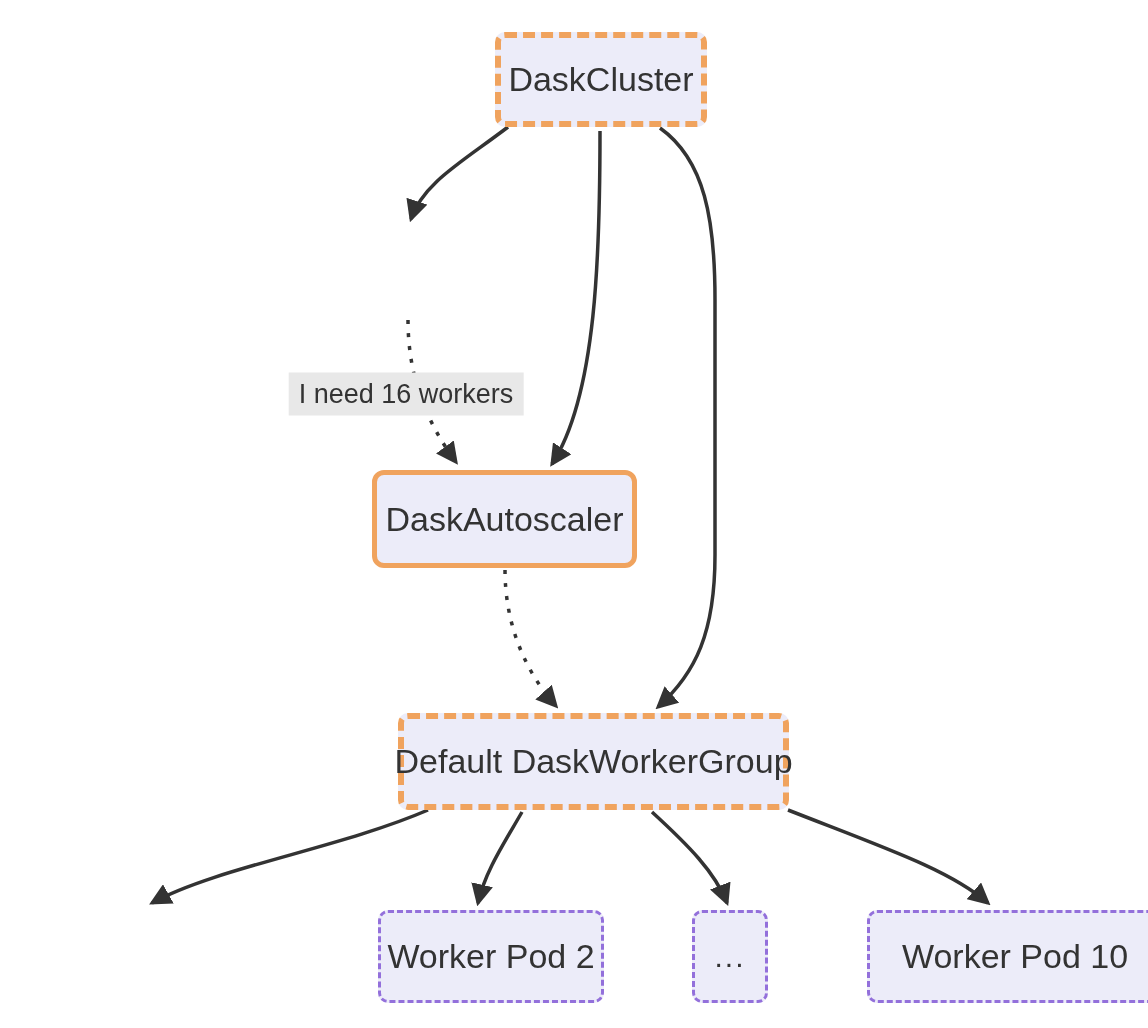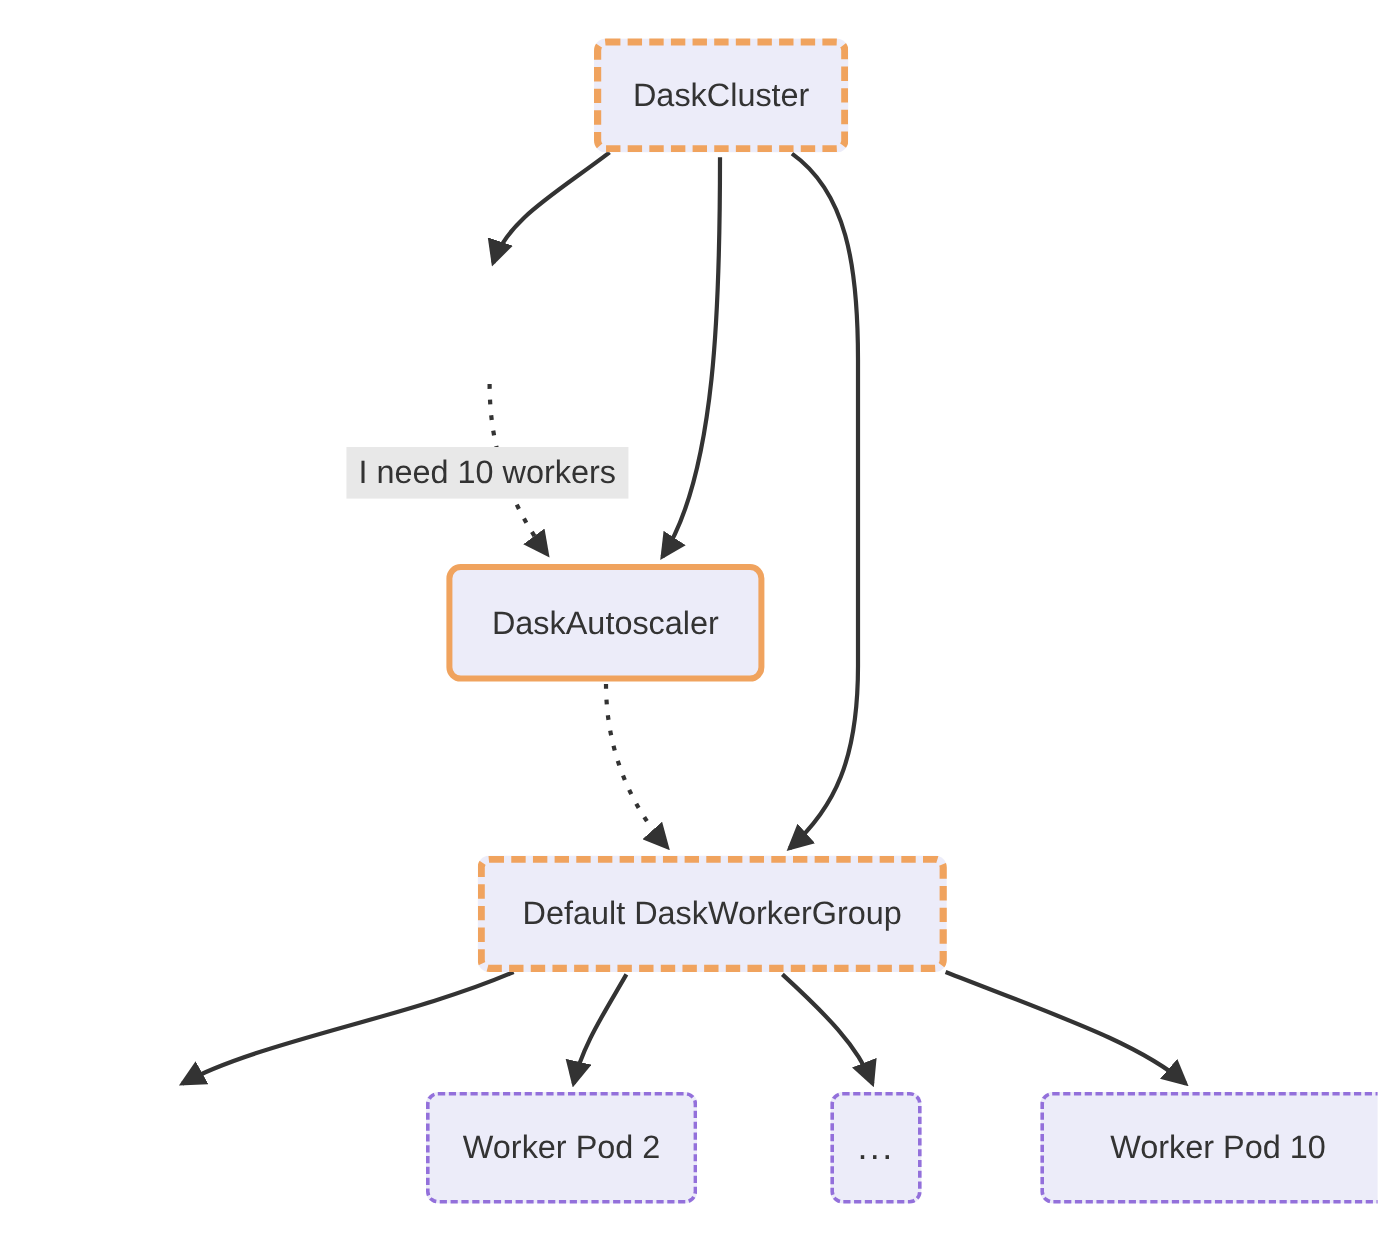--- a/index.html
+++ b/index.html
@@ -33,21 +33,21 @@
   }
   .edge.dotted {
     stroke-dasharray: 4 9;
   }
   .arrowhead { fill: var(--edge-stroke); }
   .node {
     position: absolute;
     display: flex; align-items: center; justify-content: center;
     background: var(--node-fill);
     color: var(--text-color);
-    font-size: 27px;
+    font-size: 34px;
     text-align: center;
     white-space: nowrap;
   }
   .node.orange-dotted {
     border: 6px dashed var(--orange-border);
     border-radius: 10px;
   }
   .node.orange-solid {
     border: 5px solid var(--orange-border);
     border-radius: 12px;
@@ -105,28 +105,28 @@
 
   <div class="node orange-solid" style="left:372px; top:470px; width:265px; height:98px;text-align:center;">
     <span>DaskAutoscaler</span>
   </div>
 
   <div class="node orange-dotted" style="left:398px; top:713px; width:391px; height:97px;">
     <span>Default DaskWorkerGroup</span>
   </div>
 
 
-  <div class="node purple-dashed" style="left:355px; top:910px; width:226px; height:93px;">
+  <div class="node purple-dashed" style="left:378px; top:910px; width:226px; height:93px;">
     <span>Worker Pod 2</span>
   </div>
 
   <div class="node purple-dashed ellipsis-node" style="left:692px; top:910px; width:76px; height:93px;">
     <span>...</span>
   </div>
 
   <div class="node purple-dashed" style="left:867px; top:910px; width:296px; height:93px;">
     <span>Worker Pod 10</span>
   </div>
 
-  <div class="edge-label" style="left:406px; top:394px;">I need 10 workers</div>
+  <div class="edge-label" style="left:406px; top:394px;">I need 16 workers</div>
 
 
 </div>
 
 </body></html>

